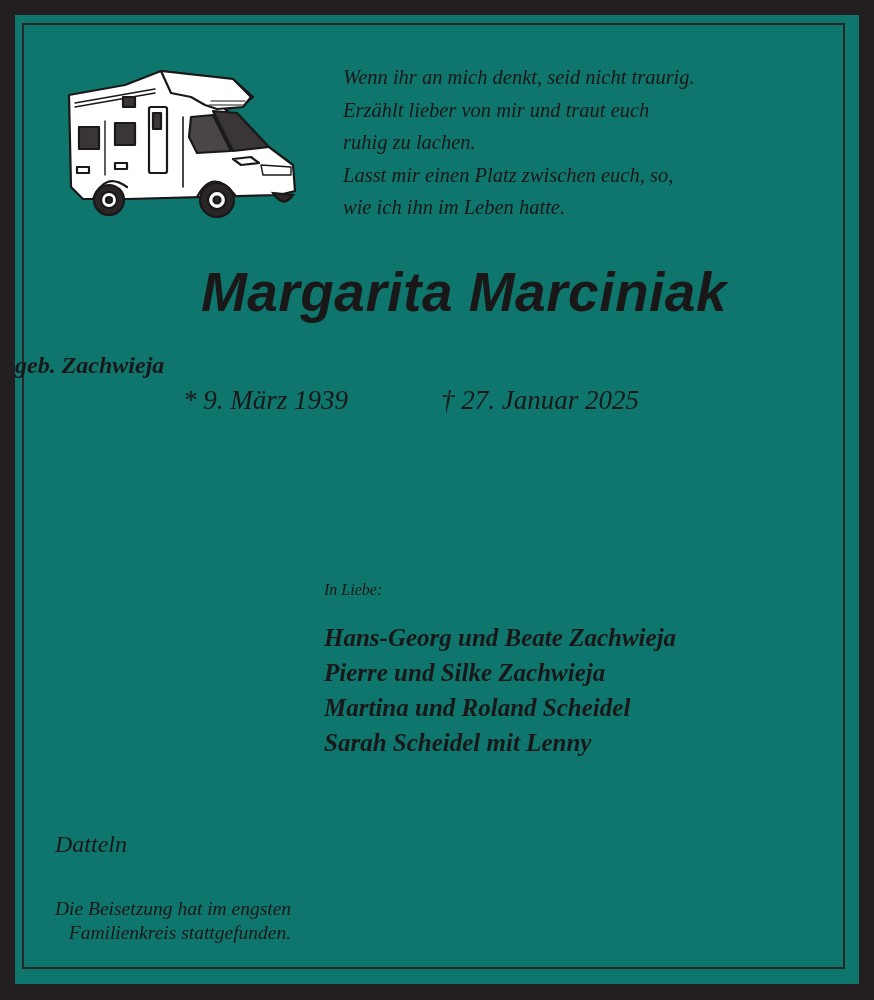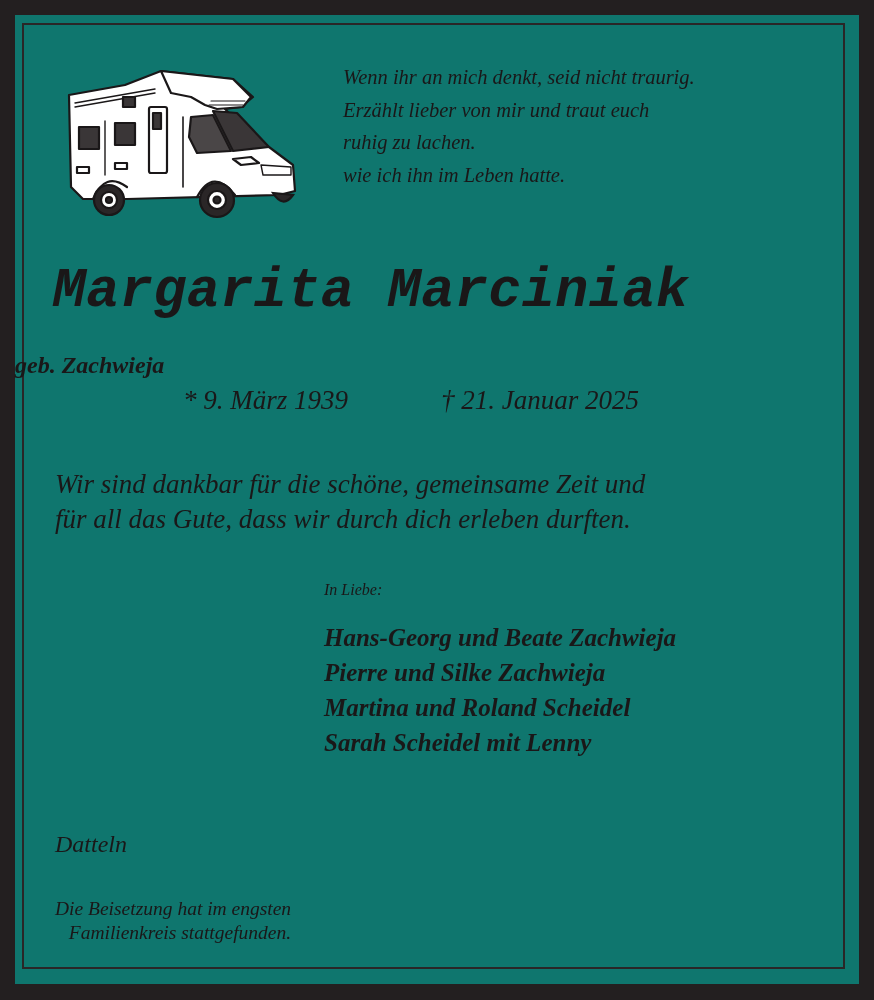--- a/index.html
+++ b/index.html
@@ -13,21 +13,21 @@
     position: absolute; left: 15px; top: 15px; width: 844px; height: 969px;
     background: #0f766e;
   }
   .frame {
     position: absolute; left: 7px; top: 8px; width: 823px; height: 946px;
     border: 2px solid #2a2627; box-sizing: border-box;
   }
   .abs { position: absolute; white-space: nowrap; }
   .poem { left: 328px; top: 46px; font-size: 20.5px; line-height: 32.5px; font-family: "Liberation Serif", serif; font-style: italic; }
   .poem div { white-space: nowrap; }
-  .name { left: 0; width: 712px; top: 245px; text-align: center; font-size: 55px; font-weight: bold; font-style: italic; font-family: Liberation Mono, monospace; letter-spacing: 0.5px; }
+  .name { left: 0; width: 712px; top: 245px; text-align: right; font-size: 55px; font-weight: bold; font-style: italic; font-family: Liberation Sans, sans-serif; letter-spacing: 0.5px; }
   .maiden { left: 0; width: 844px; top: 337px; text-align: left; font-size: 24px; font-weight: bold; font-style: italic; font-family: Liberation Serif, serif; }
   .dates { top: 370px; left: 0; width: 844px; font-size: 27px; font-style: italic; font-family: "Liberation Serif", serif; }
   .dates .birth { position: absolute; left: 168px; text-align: right; }
   .dates .death { position: absolute; left: 426px; }
   .thanks { left: 40px; top: 452px; font-size: 27px; line-height: 35px; font-style: italic; font-family: "Liberation Serif", serif; }
   .thanks div { white-space: nowrap; }
   .love { left: 309px; top: 566px; font-size: 16px; font-style: italic; font-family: "Liberation Serif", serif; }
   .family { left: 309px; top: 605px; font-size: 25px; line-height: 35px; font-weight: bold; font-style: italic; font-family: "Liberation Serif", serif; }
   .family div { white-space: nowrap; }
   .place { left: 40px; top: 816px; font-size: 24px; font-style: italic; font-family: "Liberation Serif", serif; }
@@ -85,34 +85,31 @@
       <circle cx="152" cy="133" r="9" fill="#fff"></circle>
       <circle cx="152" cy="133" r="3.5" fill="#2a2627"></circle>
       <path d="M208 126 Q218 142 228 128 Z" fill="#2a2627"></path>
     </g>
   </svg>
 
   <div class="abs poem">
     <div>Wenn ihr an mich denkt, seid nicht traurig.</div>
     <div>Erzählt lieber von mir und traut euch</div>
     <div>ruhig zu lachen.</div>
+    <div>Lasst mir einen Platz zwischen euch, so,</div>
     <div>wie ich ihn im Leben hatte.</div>
   </div>
 
   <div class="abs name">Margarita Marciniak</div>
   <div class="abs maiden">geb. Zachwieja</div>
   <div class="abs dates">
     <span class="birth">* 9. März 1939</span>
-    <span class="death">† 21. Januar 2025</span>
+    <span class="death">† 27. Januar 2025</span>
   </div>
 
-  <div class="abs thanks">
-    <div>Wir sind dankbar für die schöne, gemeinsame Zeit und</div>
-    <div>für all das Gute, dass wir durch dich erleben durften.</div>
-  </div>
 
   <div class="abs love">In Liebe:</div>
   <div class="abs family">
     <div>Hans-Georg und Beate Zachwieja</div>
     <div>Pierre und Silke Zachwieja</div>
     <div>Martina und Roland Scheidel</div>
     <div>Sarah Scheidel mit Lenny</div>
   </div>
 
   <div class="abs place">Datteln</div>

